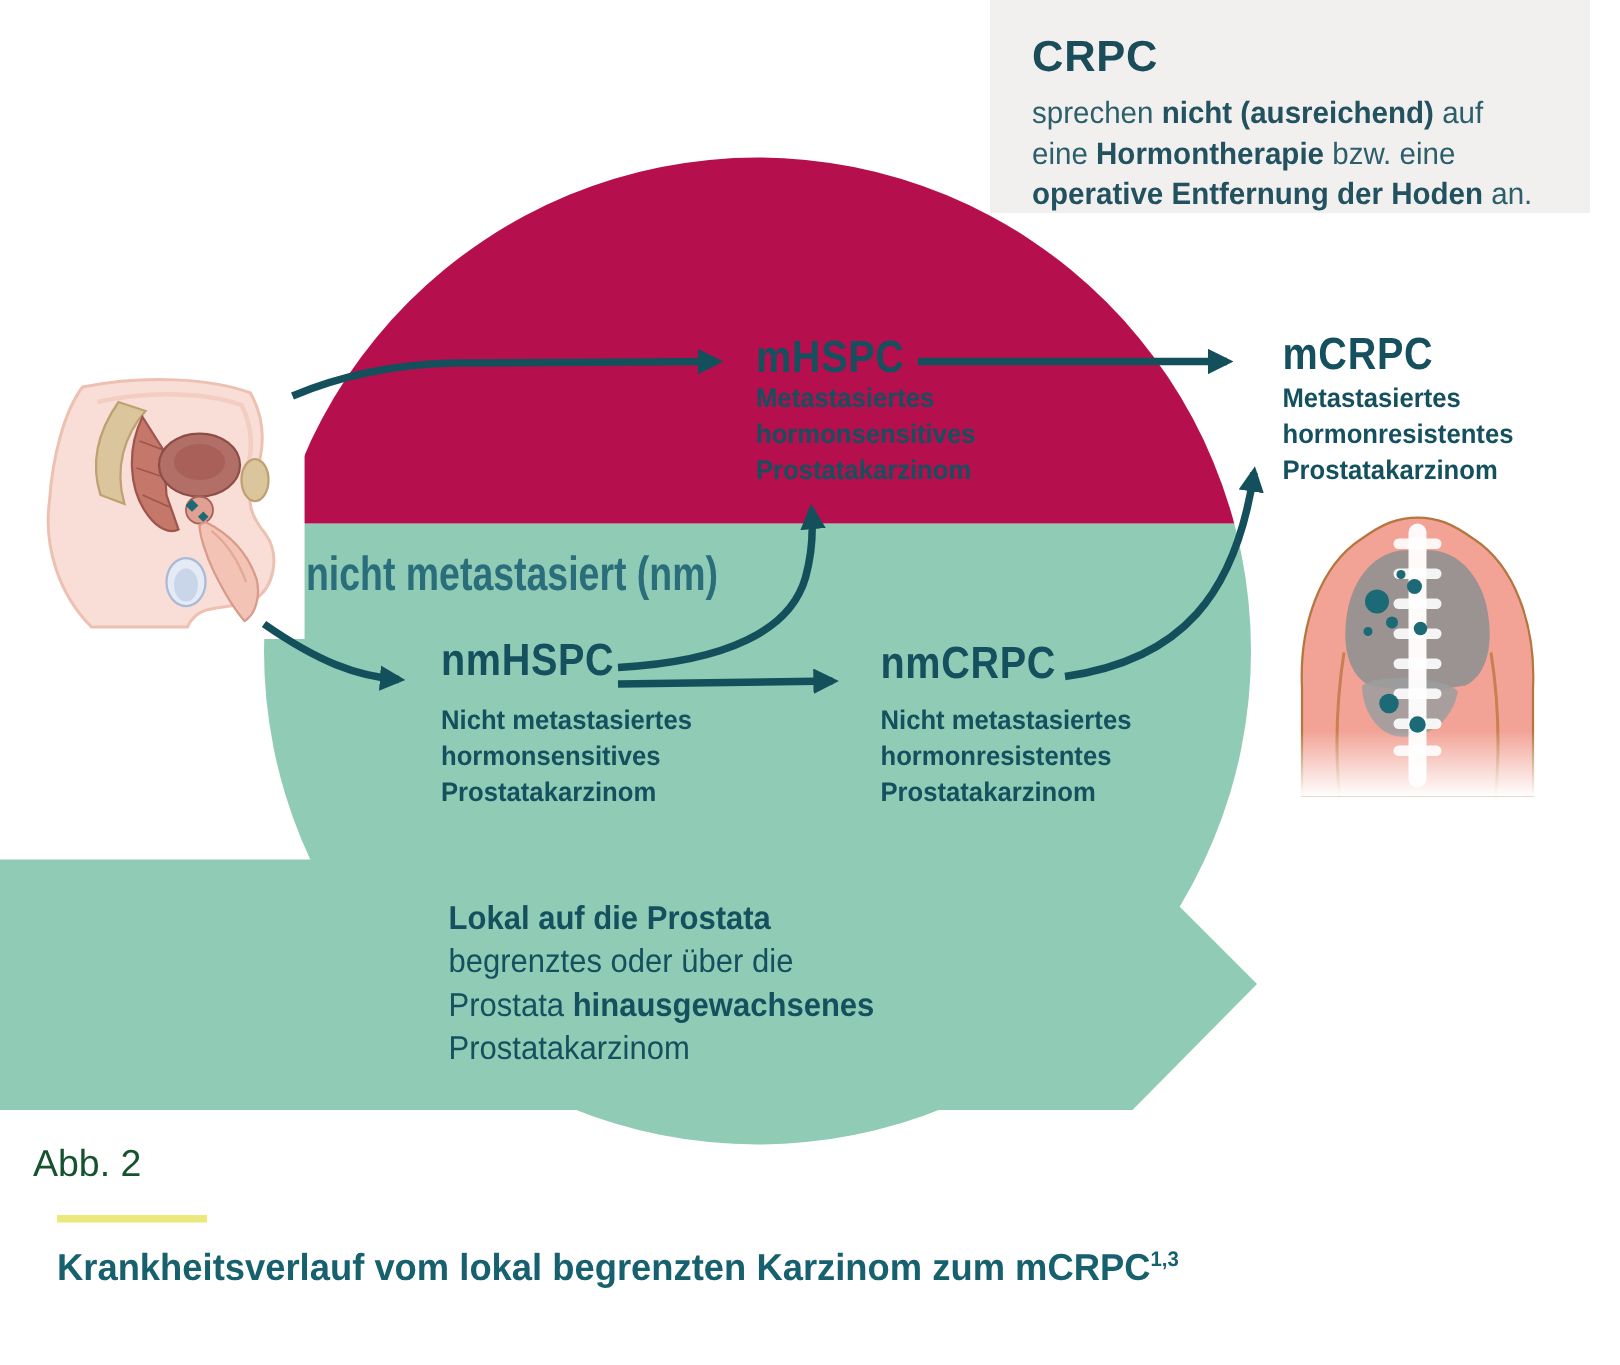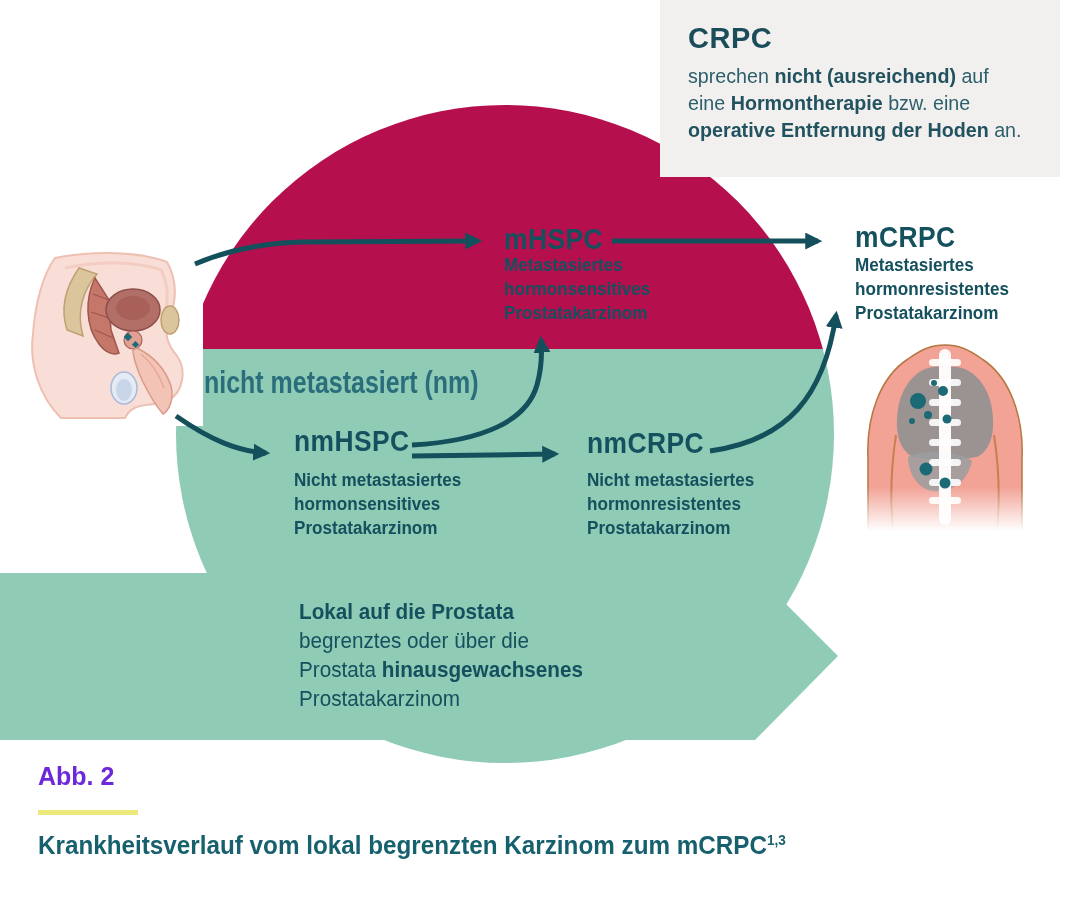--- a/index.html
+++ b/index.html
@@ -15,21 +15,21 @@
   
   #arrow-svg{position:absolute;left:0;top:0;z-index:4;pointer-events:none;}
 
   
   .illus-card{background:#ffffff;z-index:3;overflow:hidden;}
   #pelvis-card{left:21px;top:246px;width:182px;height:180px;}
   #torso-card{left:850px;top:339px;width:190px;height:192px;}
 
   
   #info-box{
-    left:660px;top:0;width:400px;height:177px;background:#f1f0ee;z-index:5;
+    left:660px;top:0;width:400px;height:142px;background:#f1f0ee;z-index:5;
     box-sizing:border-box;padding:22px 20px 0 28px;color:#2c5f6b;
   }
   #info-box .title{font-size:29px;font-weight:bold;color:#1a4c59;letter-spacing:.5px;}
   #info-box .body{margin-top:7px;font-size:20.5px;line-height:27px;transform:scaleX(.96);transform-origin:left top;white-space:nowrap;}
   #info-box .b{font-weight:bold;color:#22525f;}
 
   
   .stage-h{
     font-size:30px;font-weight:bold;color:#15505e;z-index:6;
     transform:scaleX(.88);transform-origin:left top;white-space:nowrap;letter-spacing:.5px;
@@ -47,21 +47,21 @@
     left:204px;top:364px;font-size:32px;font-weight:bold;color:#2a6e7c;z-index:6;
     transform:scaleX(.78);transform-origin:left top;white-space:nowrap;
   }
 
   #local-block{
     left:299px;top:597px;font-size:22px;line-height:29px;color:#15505e;z-index:6;
     transform:scaleX(.94);transform-origin:left top;white-space:nowrap;
   }
   #local-block .b{font-weight:bold;}
 
-  #caption-figure{left:38px;top:762px;font-size:25px;font-weight:bold;color:#6d28d9;z-index:6;}
+  #caption-figure{left:22px;top:762px;font-size:25px;font-weight:normal;color:#14532d;z-index:6;}
   #caption-rule{left:38px;top:810px;width:100px;height:5px;background:#ece87b;z-index:6;}
   #caption-title{
     left:38px;top:831px;font-size:25px;font-weight:bold;color:#17616e;z-index:6;
     transform:scaleX(.97);transform-origin:left top;white-space:nowrap;
   }
   #caption-title sup{font-size:14px;}
 </style>
 </head>
 <body>
 

